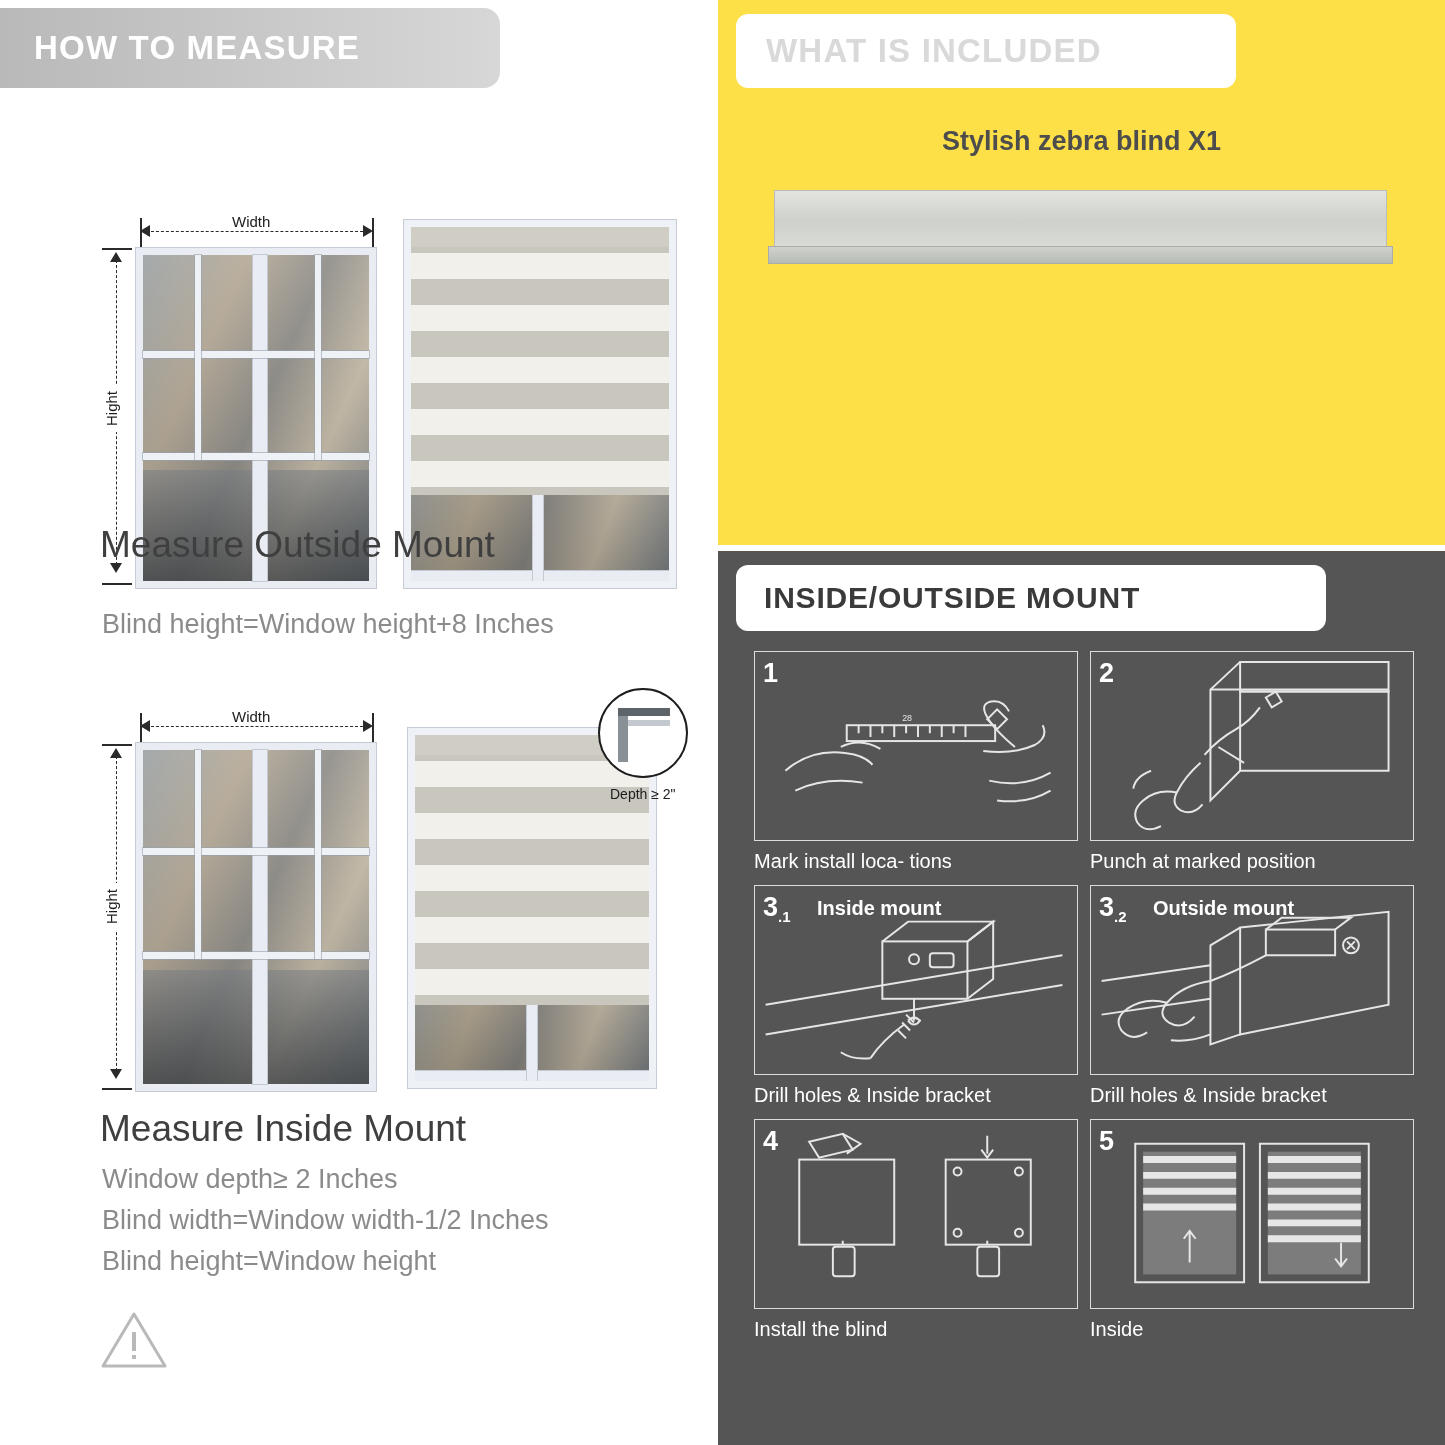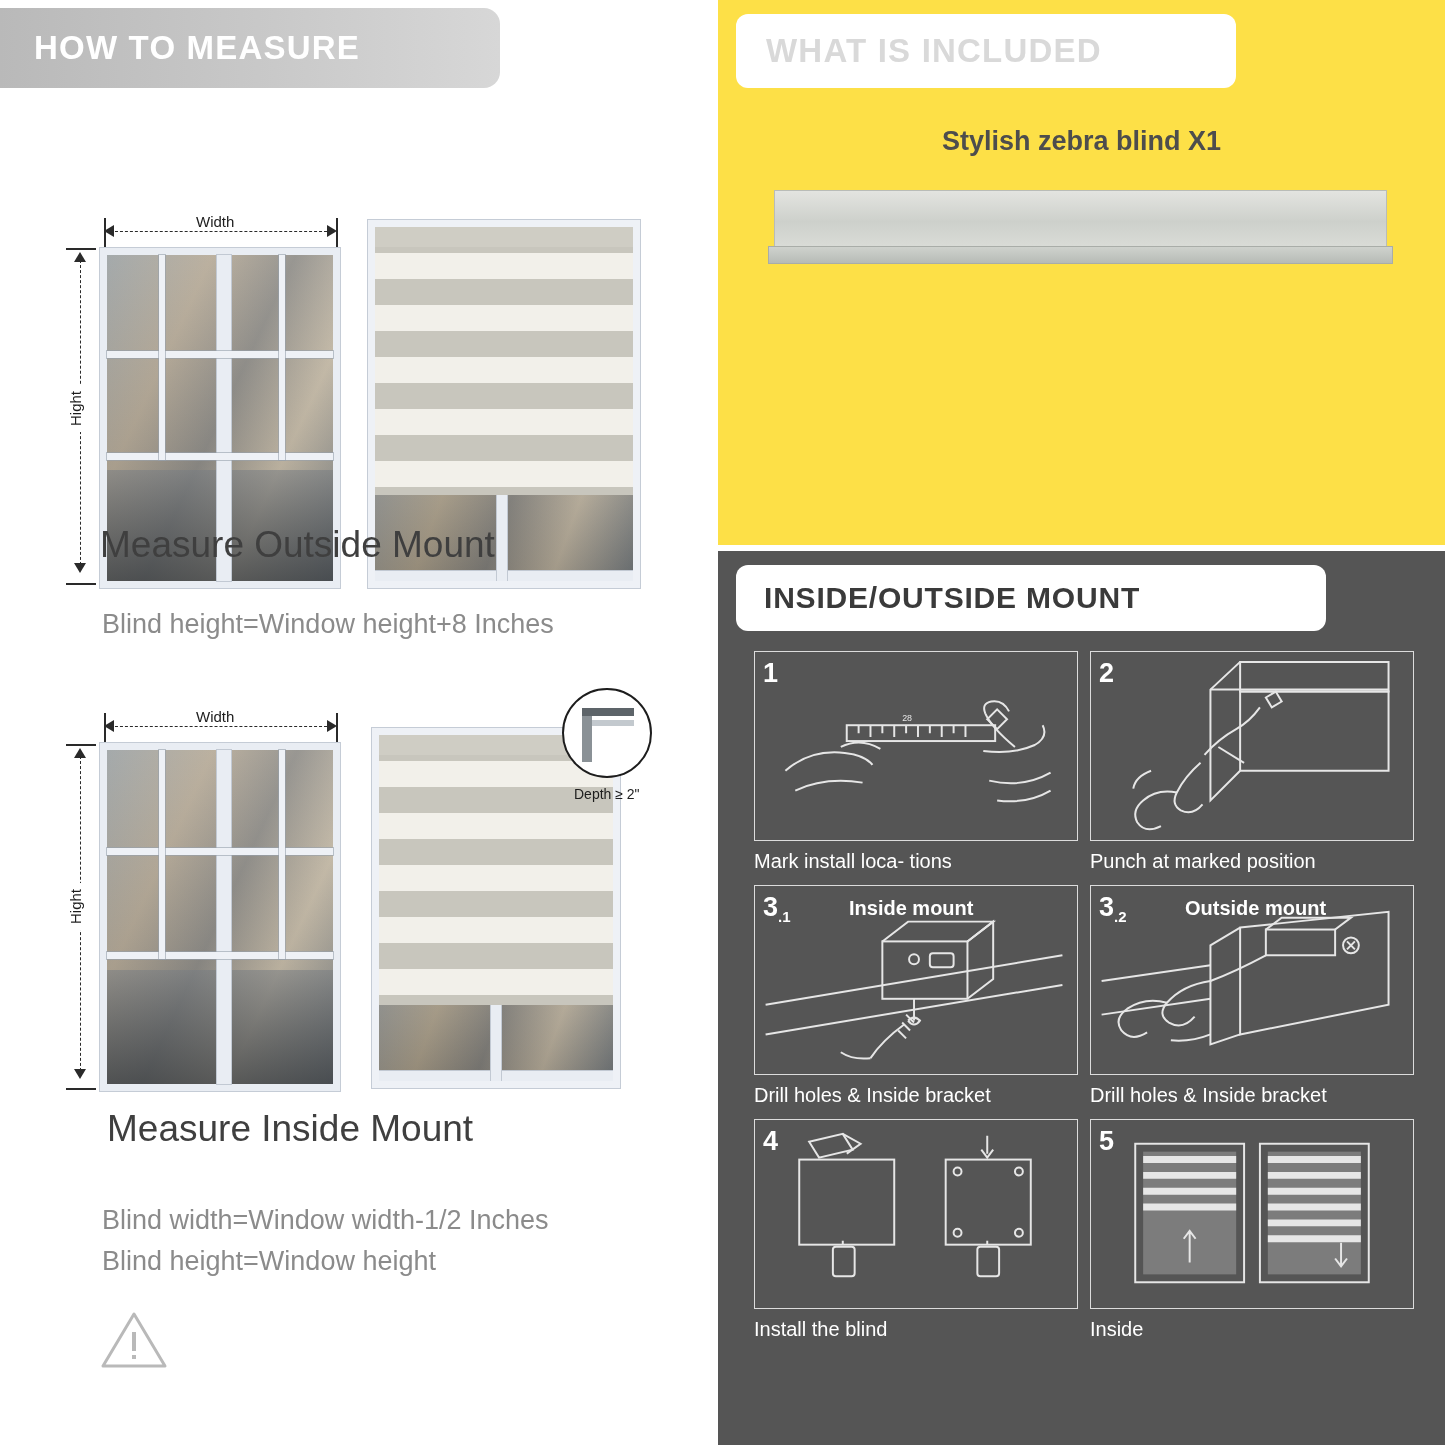--- a/index.html
+++ b/index.html
@@ -32,21 +32,21 @@
     letter-spacing: 1.2px;
     color: #ffffff;
     border-radius: 0 16px 16px 0;
   }
   .banner-left {
     left: 0; top: 8px;
     width: 500px; height: 80px;
     background: linear-gradient(to right, #b9b9b9 0%, #c9c9c9 55%, #d7d7d7 100%);
   }
 
-  .measure-block { position: absolute; }
+  .measure-block { position: absolute; margin-left: 36px; }
 
   
   .window {
     position: absolute;
     border: 7px solid #e9edf3;
     background: #dfe5ec;
     box-shadow: 0 0 0 1px #c5ccd6;
   }
   .window .glass {
     position: absolute; inset: 0;
@@ -230,21 +230,21 @@
     background: #555555;
     overflow: hidden;
   }
   .step .num {
     position: absolute; left: 8px; top: 6px;
     font-size: 27px; font-weight: bold; color: #ffffff;
   }
   .step .num sub { font-size: 15px; font-weight: bold; }
   .step .inline-label {
     position: absolute; left: 62px; top: 11px;
-    font-size: 20px; color: #ffffff; font-weight: bold; margin-left: 32px;
+    font-size: 20px; color: #ffffff; font-weight: bold;
   }
   .step .caption {
     margin-top: 9px;
     font-size: 20px; color: #ffffff;
   }
   .sketch { position: absolute; inset: 0; }
   .sketch svg { width: 100%; height: 100%; display: block; }
 </style>
 </head>
 <body>
@@ -328,21 +328,22 @@
       </div>
 
       <div class="depth-callout" style="left:562px; top:-10px;">
         <div class="l1"></div>
         <div class="l2"></div>
         <div class="l3"></div>
       </div>
       <div class="depth-text" style="left:574px; top:88px;">Depth ≥ 2"</div>
     </div>
 
-    <div class="head" style="left:107px; top:1108px;">Measure Inside Mount</div>
+    <div class="head" style="left:100px; top:1108px;">Measure Inside Mount</div>
+    <div class="sub" style="left:102px; top:1159px; width:620px;">Window depth≥ 2 Inches</div>
     <div class="sub" style="left:102px; top:1200px; width:620px;">Blind width=Window width-1/2 Inches</div>
     <div class="sub" style="left:102px; top:1241px; width:620px;">Blind height=Window height</div>
 
     <div class="warn-box">
       <div class="warn-tri">
         <svg viewBox="0 0 68 60">
           <polygon points="34,4 65,56 3,56" fill="none" stroke="#b9b9b9" stroke-width="3" stroke-linejoin="round"></polygon>
           <rect x="32" y="22" width="4" height="19" fill="#b9b9b9"></rect>
           <rect x="32" y="45" width="4" height="4" fill="#b9b9b9"></rect>
         </svg>

